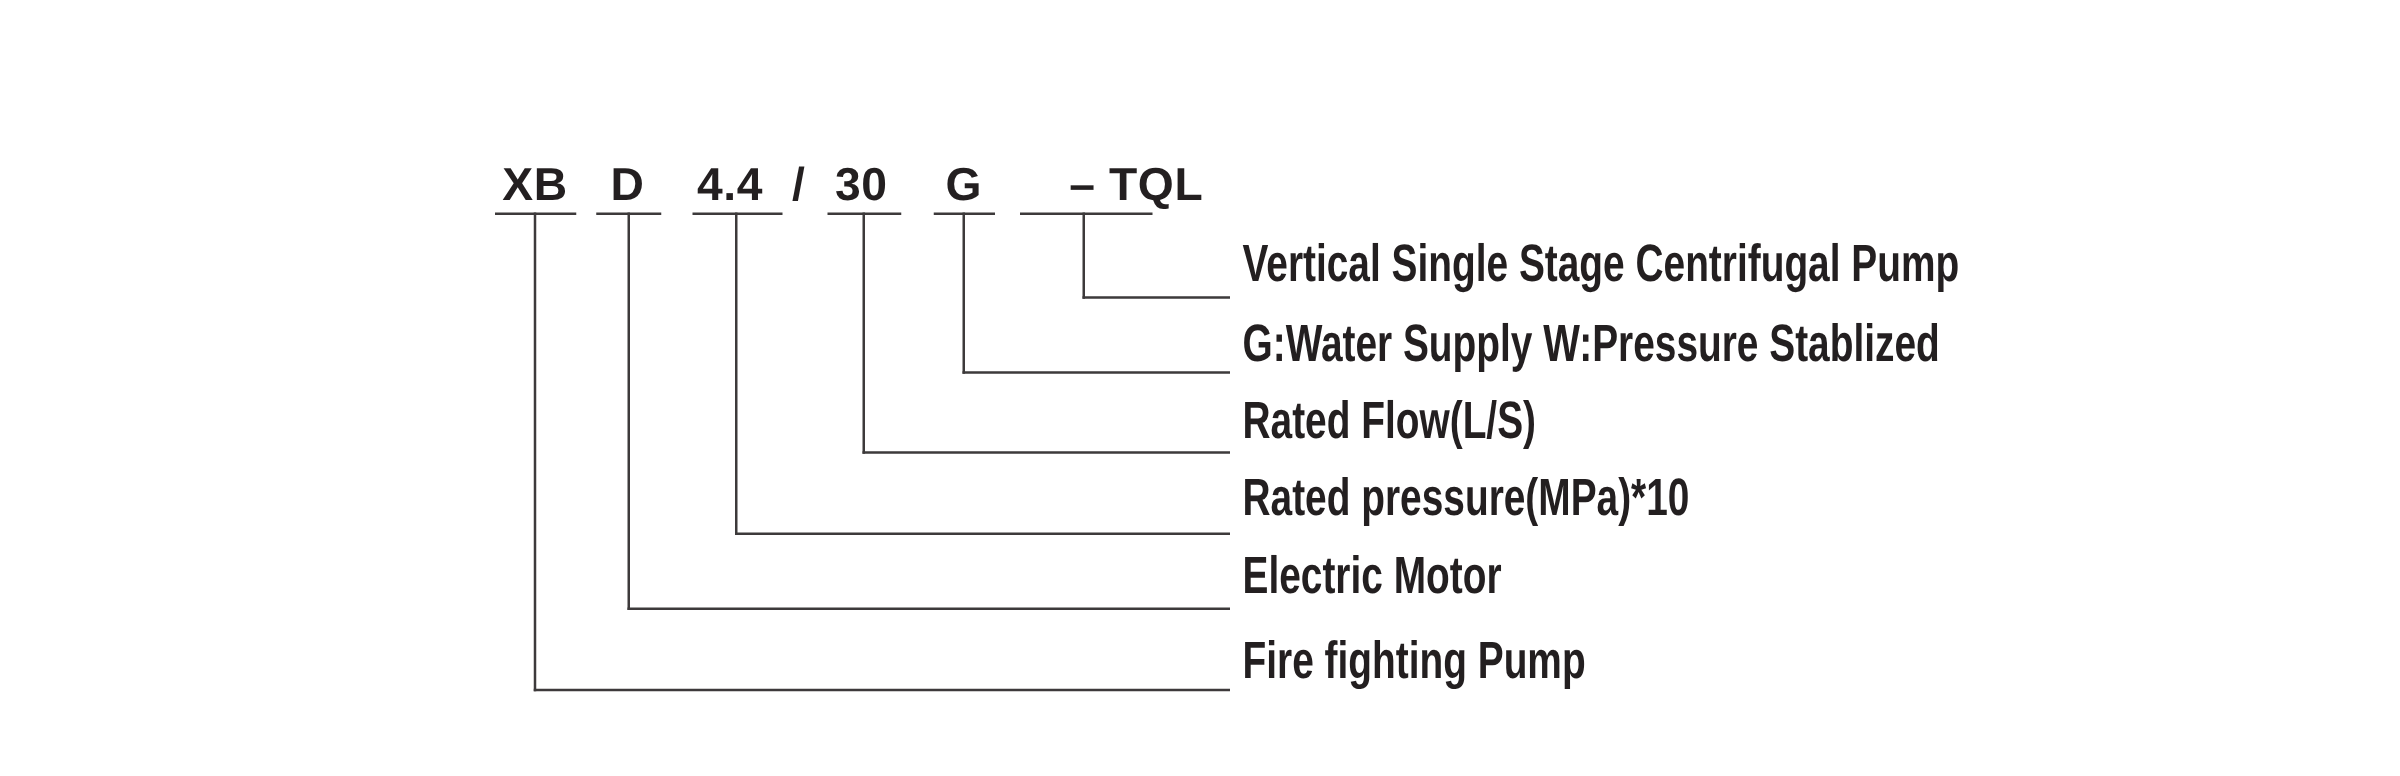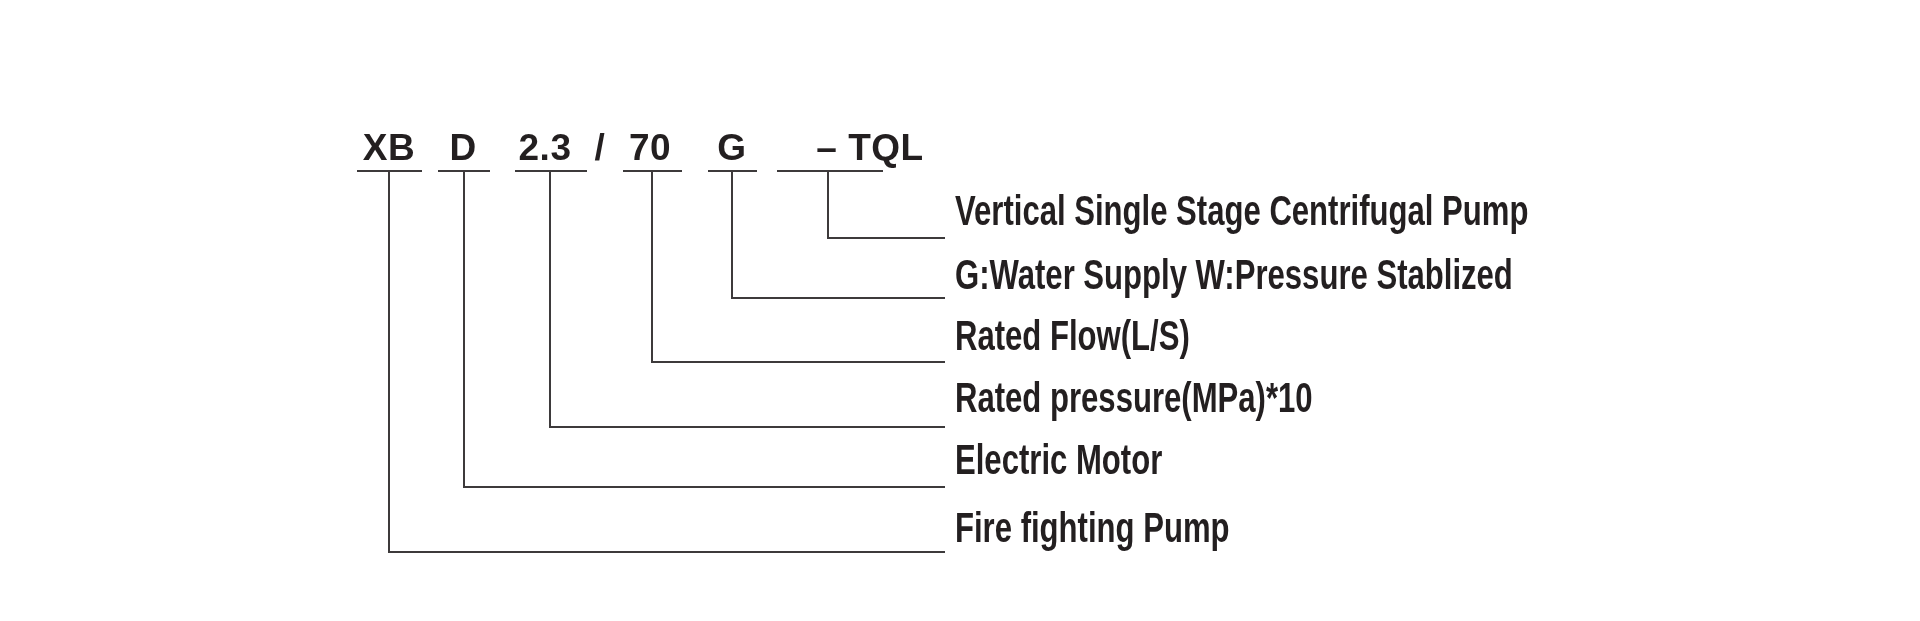--- a/index.html
+++ b/index.html
@@ -7,20 +7,21 @@
     padding: 0;
     background: #ffffff;
   }
   .canvas {
     position: relative;
     width: 1584px;
     height: 621px;
     background: var(--bg, #ffffff);
     overflow: hidden;
     font-family: "Liberation Sans", sans-serif;
+    margin-left: 39px;
   }
   .code {
     position: absolute;
     top: 129px;
     transform: translateX(-50%);
     font-weight: bold;
     font-size: 37px;
     line-height: 1;
     color: var(--text, #231f20);
     white-space: nowrap;
@@ -54,23 +55,23 @@
     transform-origin: 0 0;
   }
 </style>
 </head>
 <body>
 
 <div class="canvas">
 
   <span class="code" style="left:389px;">XB</span>
   <span class="code" style="left:463px;">D</span>
-  <span class="code" style="left:545px;">2.3</span>
+  <span class="code" style="left:545px;">4.4</span>
   <span class="code" style="left:600px;">/</span>
-  <span class="code" style="left:650px;">70</span>
+  <span class="code" style="left:650px;">30</span>
   <span class="code" style="left:732px;">G</span>
   <span class="code" style="left:870px;">– TQL</span>
 
   <div class="ul" style="left:357px; width:65px;"></div>
   <div class="ul" style="left:438px; width:52px;"></div>
   <div class="ul" style="left:515px; width:72px;"></div>
   <div class="ul" style="left:623px; width:59px;"></div>
   <div class="ul" style="left:708px; width:49px;"></div>
   <div class="ul" style="left:777px; width:106px;"></div>
 

